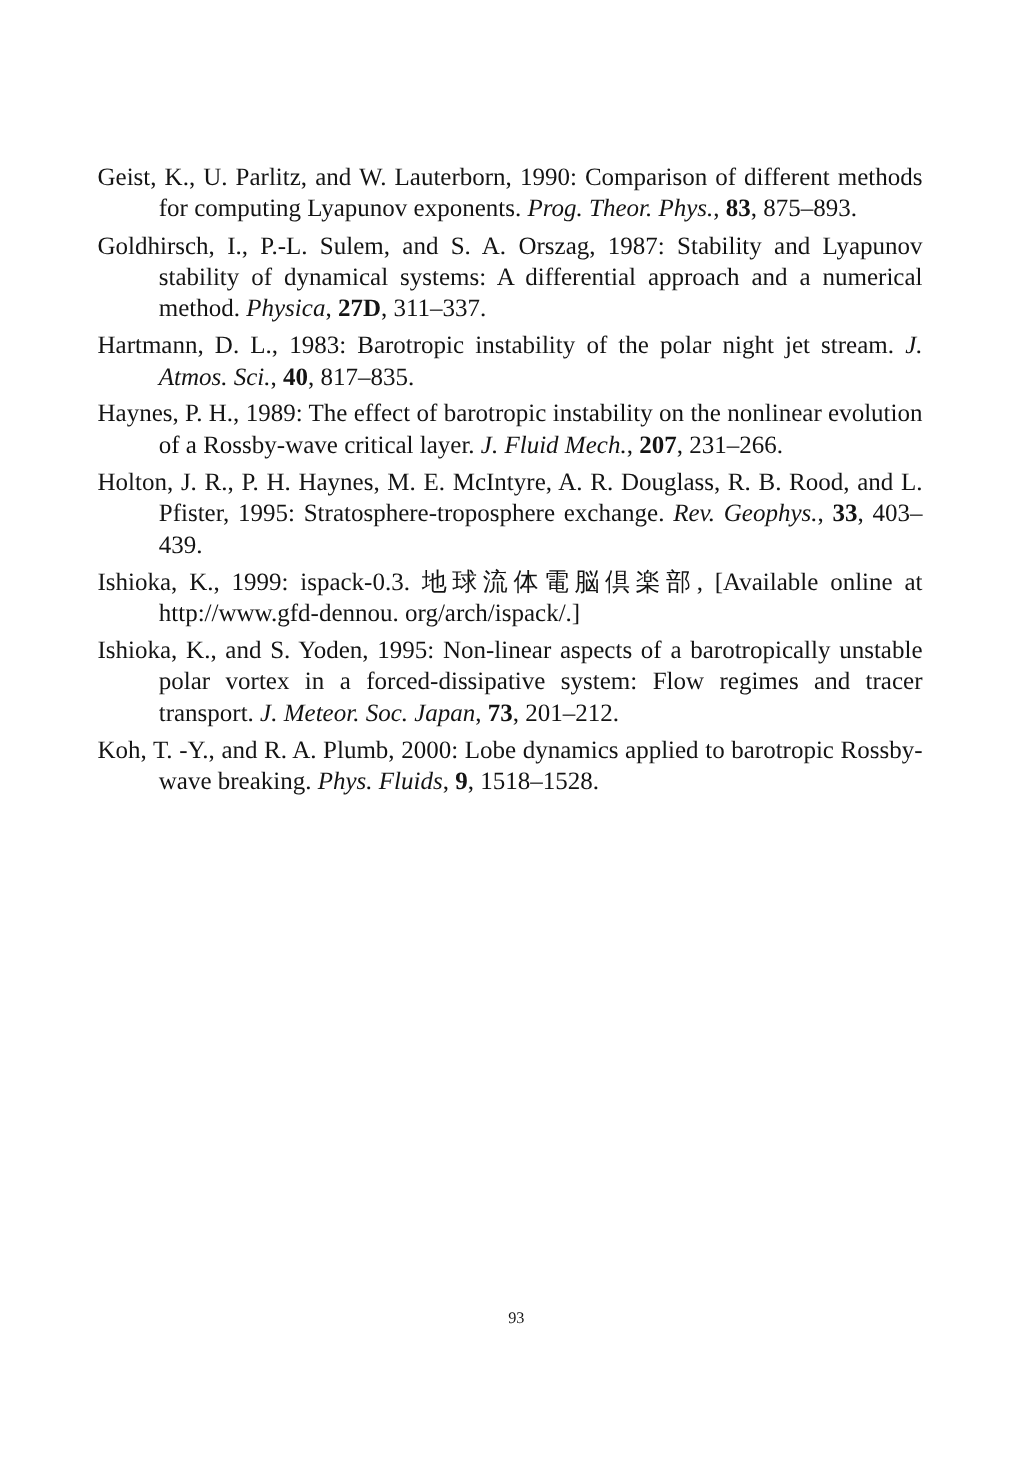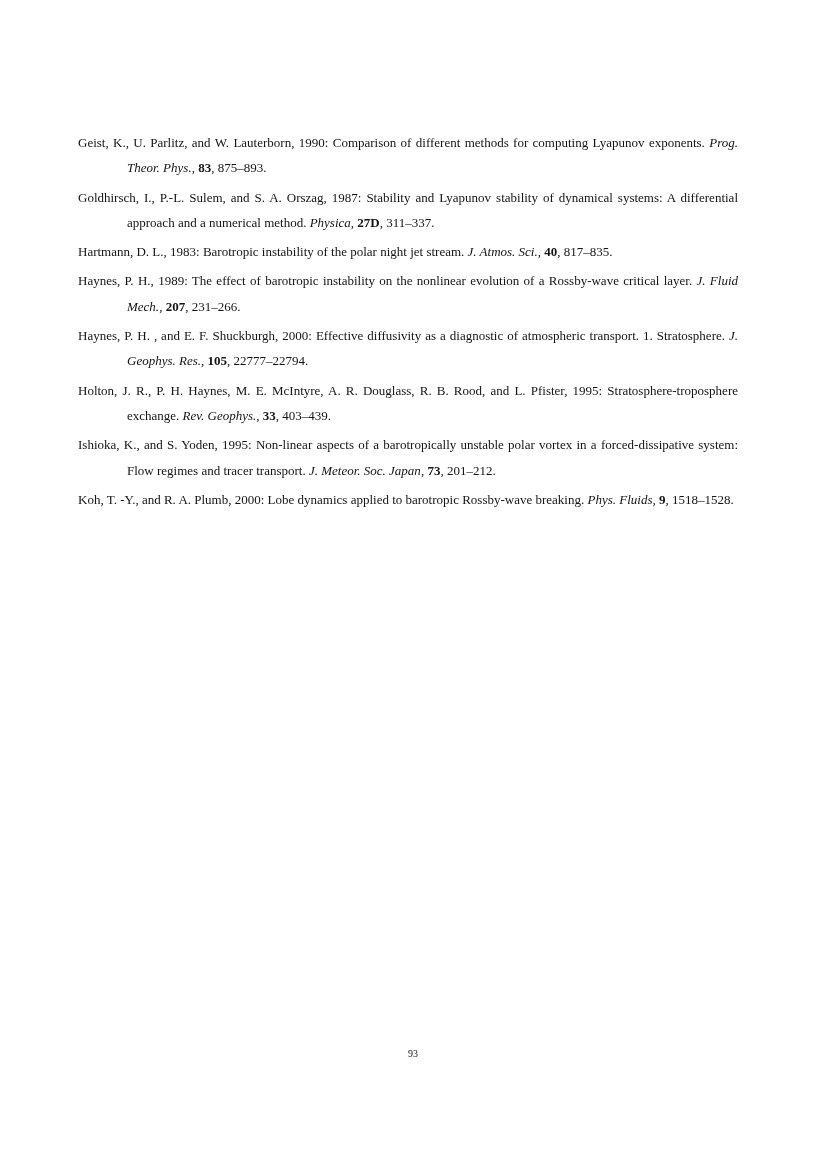--- a/index.html
+++ b/index.html
@@ -20,44 +20,44 @@
     position: absolute;
     left: 78px;
     top: 130px;
     width: 660px;
   }
   .ref {
     margin: 0 0 4px 0;
     padding-left: 49px;
     text-indent: -49px;
     text-align: justify;
-    font-size: 13px;
+    font-size: 20px;
     line-height: 25.3px;
   }
   .ref span.plain  { font-style: normal; font-weight: normal; }
   .ref span.italic { font-style: italic; font-weight: normal; }
   .ref span.bold   { font-style: normal; font-weight: bold; }
   .page-num {
     position: absolute;
     left: 0;
     top: 1044px;
     width: 100%;
     text-align: center;
-    font-size: 10px;
+    font-size: 13px;
     line-height: 20px;
   }
 </style>
 </head>
 <body>
 
 <div class="page">
   <div class="reference-list">
       <p class="ref"><span class="plain">Geist, K., U. Parlitz, and W. Lauterborn, 1990: Comparison of different methods for computing Lyapunov exponents. </span><span class="italic">Prog. Theor. Phys.</span><span class="plain">, </span><span class="bold">83</span><span class="plain">, 875–893.</span></p>
       <p class="ref"><span class="plain">Goldhirsch, I., P.-L. Sulem, and S. A. Orszag, 1987: Stability and Lyapunov stability of dynamical systems: A differential approach and a numerical method. </span><span class="italic">Physica</span><span class="plain">, </span><span class="bold">27D</span><span class="plain">, 311–337.</span></p>
       <p class="ref"><span class="plain">Hartmann, D. L., 1983: Barotropic instability of the polar night jet stream. </span><span class="italic">J. Atmos. Sci.</span><span class="plain">, </span><span class="bold">40</span><span class="plain">, 817–835.</span></p>
       <p class="ref"><span class="plain">Haynes, P. H., 1989: The effect of barotropic instability on the nonlinear evolution of a Rossby-wave critical layer. </span><span class="italic">J. Fluid Mech.</span><span class="plain">, </span><span class="bold">207</span><span class="plain">, 231–266.</span></p>
-      <p class="ref"><span class="plain">Haynes, P. H. , and E. F. Shuckburgh, 2000: Effective diffusivity as a diagnostic of atmospheric transport. 1. Stratosphere. </span><span class="italic">J. Geophys. Res.</span><span class="plain">, </span><span class="bold">105</span><span class="plain">, 22777–22794.</span></p>
       <p class="ref"><span class="plain">Holton, J. R., P. H. Haynes, M. E. McIntyre, A. R. Douglass, R. B. Rood, and L. Pfister, 1995: Stratosphere-troposphere exchange. </span><span class="italic">Rev. Geophys.</span><span class="plain">, </span><span class="bold">33</span><span class="plain">, 403–439.</span></p>
+      <p class="ref"><span class="plain">Ishioka, K., 1999: ispack-0.3. 地球流体電脳倶楽部, [Available online at http://www.gfd-dennou. org/arch/ispack/.]</span></p>
       <p class="ref"><span class="plain">Ishioka, K., and S. Yoden, 1995: Non-linear aspects of a barotropically unstable polar vortex in a forced-dissipative system: Flow regimes and tracer transport. </span><span class="italic">J. Meteor. Soc. Japan</span><span class="plain">, </span><span class="bold">73</span><span class="plain">, 201–212.</span></p>
       <p class="ref"><span class="plain">Koh, T. -Y., and R. A. Plumb, 2000: Lobe dynamics applied to barotropic Rossby-wave breaking. </span><span class="italic">Phys. Fluids</span><span class="plain">, </span><span class="bold">9</span><span class="plain">, 1518–1528.</span></p>
     </div>
   <div class="page-num">93</div>
 </div>
 
 </body></html>

